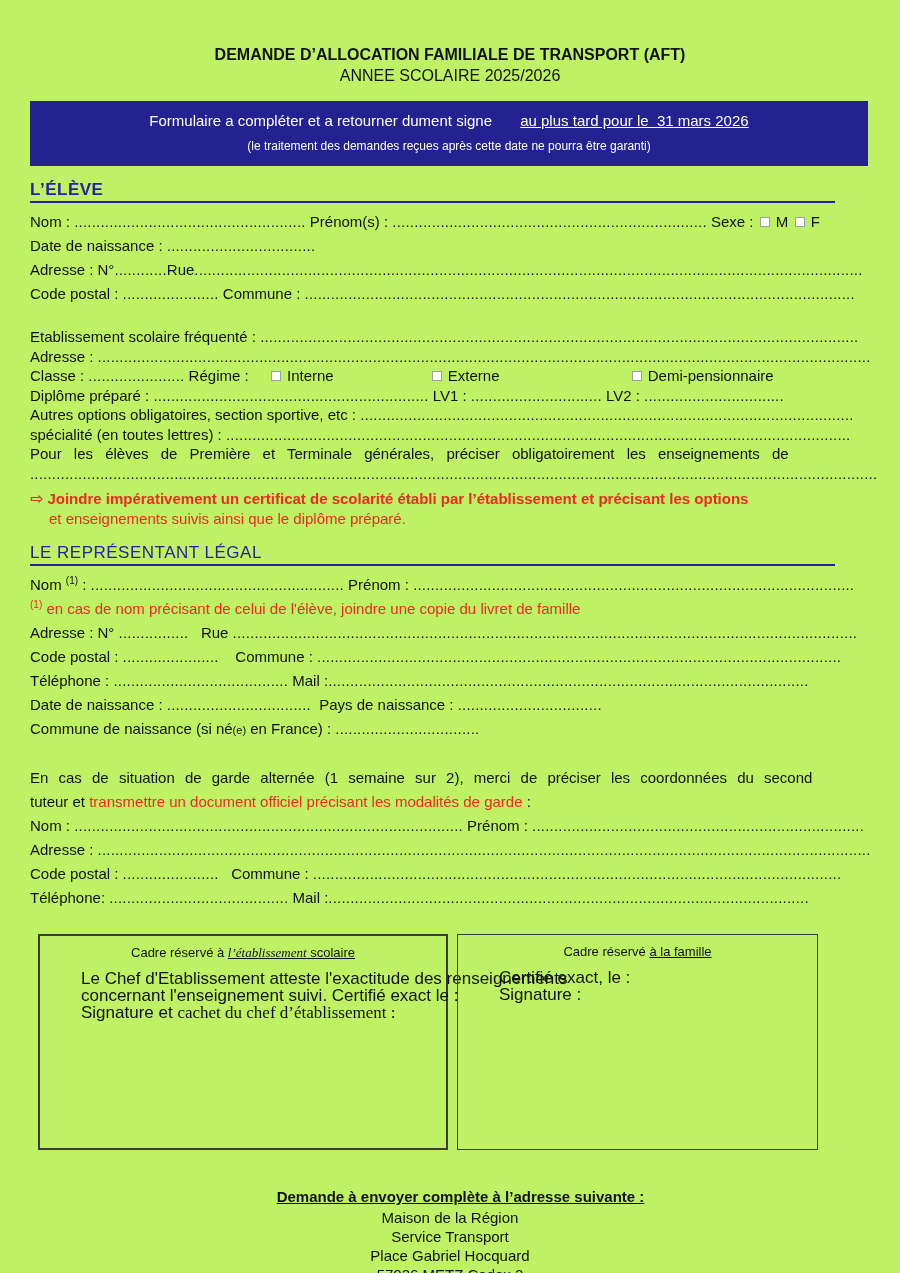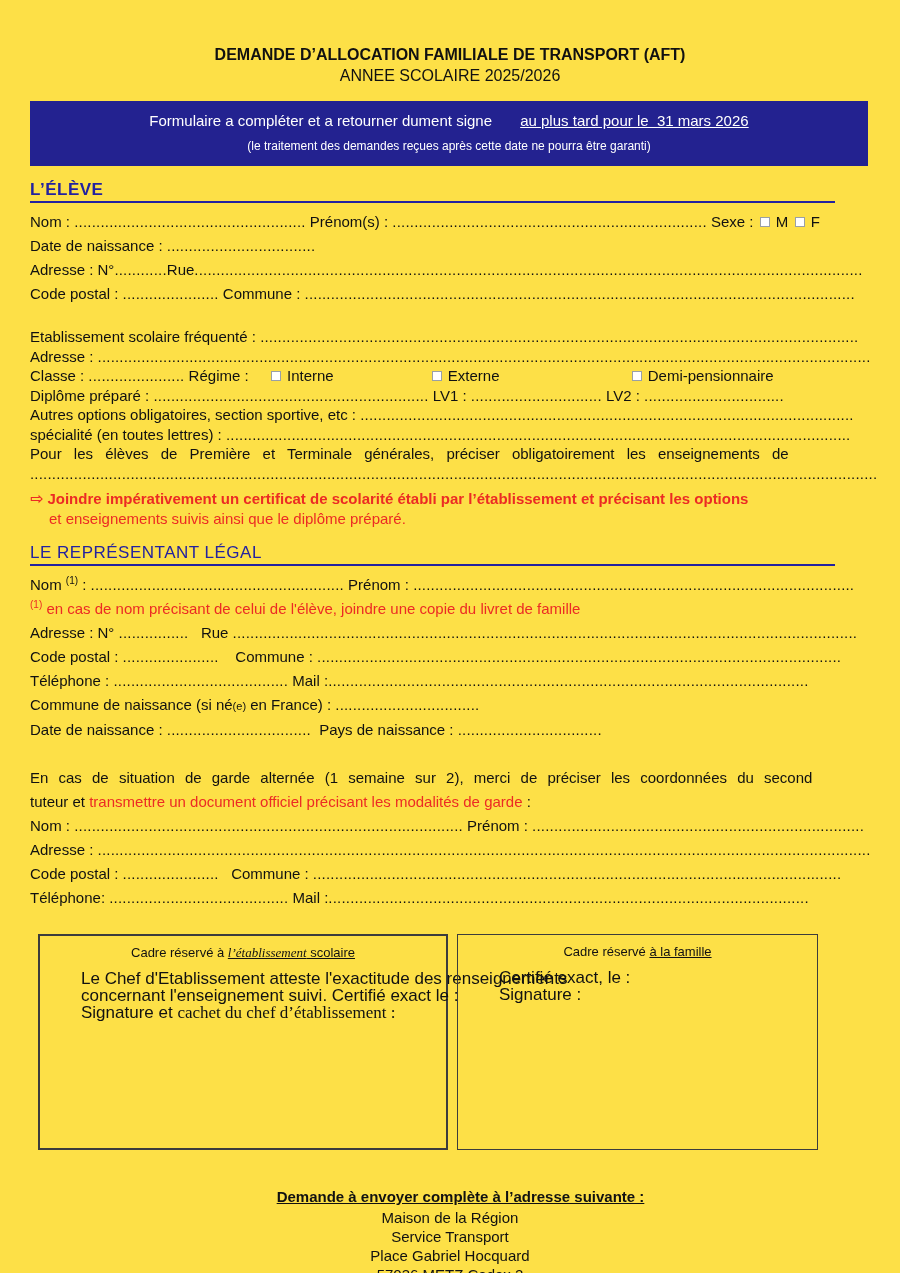--- a/index.html
+++ b/index.html
@@ -5,21 +5,21 @@
   :root{
     --blue:#2322A0;
     --banner:#232290;
     --red:#EC2B24;
     --note-blue:#3A3AC8;
     --ink:#111;
   }
   *{box-sizing:border-box;margin:0;padding:0;}
   body{background:#fff;}
   .page{
-    width:900px;height:1273px;background:#fde047;overflow:hidden;position:relative;
+    width:900px;height:1273px;background:#bef264;overflow:hidden;position:relative;
     font-family:"Liberation Sans","DejaVu Sans",sans-serif;color:var(--ink);
   }
   .doc-title{padding-top:46px;text-align:center;font-size:16px;font-weight:bold;}
   .doc-subtitle{text-align:center;font-size:16px;margin-top:3px;}
   .banner{
     margin:16px 32px 0 30px;background:var(--banner);color:#fff;text-align:center;
     padding:11px 6px 13px 6px;
   }
   .banner-line1{font-size:15px;white-space:pre;}
   .banner-line1 .u{text-decoration:underline;margin-left:24px;}
@@ -106,22 +106,22 @@
     </div>
 
     <h2 class="sec normal">LE REPRÉSENTANT LÉGAL</h2>
 
     <div>
         <div class="fline"><span class="">Nom </span><span class="sup">(1)</span><span class=""> : </span><span class="dots">..........................................................</span><span class=""> Prénom : </span><span class="dots">.....................................................................................................</span></div>
         <div class="fline"><span class="sup red">(1)</span><span class="red"> en cas de nom précisant de celui de l'élève, joindre une copie du livret de famille</span></div>
         <div class="fline"><span class="">Adresse : N° </span><span class="dots">................</span><span class="">   Rue </span><span class="dots">...............................................................................................................................................</span></div>
         <div class="fline"><span class="">Code postal : </span><span class="dots">......................</span><span class="">    Commune : </span><span class="dots">........................................................................................................................</span></div>
         <div class="fline"><span class="">Téléphone : </span><span class="dots">........................................</span><span class=""> Mail :</span><span class="dots">..............................................................................................................</span></div>
+        <div class="fline"><span class="">Date de naissance : </span><span class="dots">.................................</span><span class="">  Pays de naissance : </span><span class="dots">.................................</span></div>
         <div class="fline"><span class="">Commune de naissance (si né</span><span class="small">(e)</span><span class=""> en France) : </span><span class="dots">.................................</span></div>
-        <div class="fline"><span class="">Date de naissance : </span><span class="dots">.................................</span><span class="">  Pays de naissance : </span><span class="dots">.................................</span></div>
       </div>
 
     <div class="mt24">
         <div class="fline just-sm"><span class="">En cas de situation de garde alternée (1 semaine sur 2), merci de préciser les coordonnées du second</span></div>
         <div class="fline"><span class="">tuteur et </span><span class="red">transmettre un document officiel précisant les modalités de garde</span><span class=""> :</span></div>
         <div class="fline"><span class="">Nom : </span><span class="dots">.........................................................................................</span><span class=""> Prénom : </span><span class="dots">............................................................................</span></div>
         <div class="fline"><span class="">Adresse : </span><span class="dots">.................................................................................................................................................................................</span></div>
         <div class="fline"><span class="">Code postal : </span><span class="dots">......................</span><span class="">   Commune : </span><span class="dots">.........................................................................................................................</span></div>
         <div class="fline"><span class="">Téléphone: </span><span class="dots">.........................................</span><span class=""> Mail :</span><span class="dots">..............................................................................................................</span></div>
       </div>

